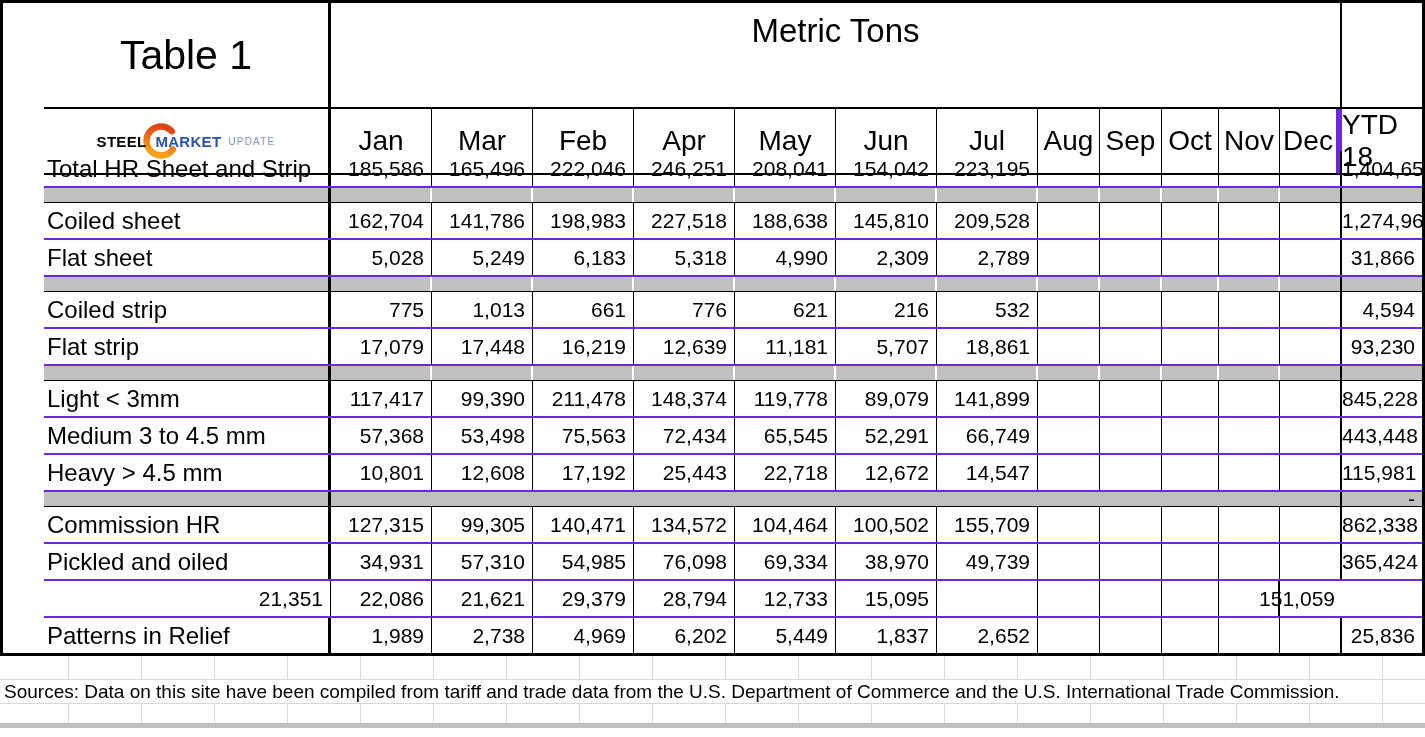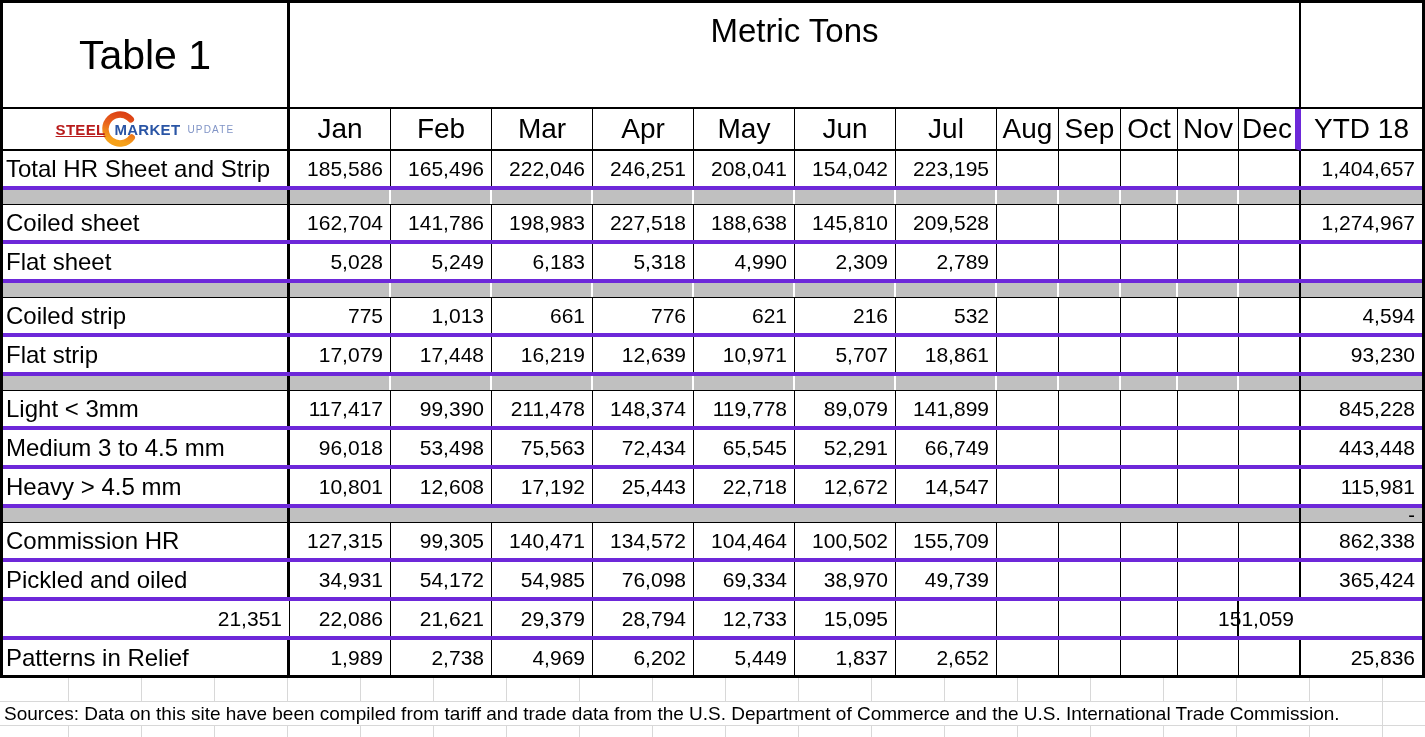--- a/index.html
+++ b/index.html
@@ -1,38 +1,38 @@
 <!DOCTYPE html>
 <html><head>
 <meta charset="utf-8">
 <style>
   html,body{margin:0;padding:0;background:#fff;}
   .sheet{width:1425px;height:737px;background:#fff;color:#000;
          font-family:"Liberation Sans",sans-serif;overflow:hidden;position:relative;}
-  .tbl{box-sizing:border-box;border:3px solid #000;width:1425px;}
+  .tbl{box-sizing:border-box;border:3px solid #000;width:1425px;padding-left:41px;}
   .grid14{display:grid;grid-template-columns:287px repeat(7,101px) 62px 62px 57px 61px 62px 1fr;}
   .cell{box-sizing:border-box;}
 
   
   .title-grid{display:grid;grid-template-columns:287px 1011px 1fr;height:106px;}
   .title-grid .cell{border-bottom:2px solid #000;}
   .table-label{border-right:3px solid #000;display:flex;align-items:center;justify-content:center;
                font-size:41px;}
   .title-cell{border-right:2px solid #000;text-align:center;font-size:33px;line-height:46px;padding-top:5px;}
 
   
   .header-row{height:42px;}
   .header-row .cell{border-bottom:2px solid #000;display:flex;align-items:center;justify-content:center;}
   .logo-cell{border-right:3px solid #000;position:relative;}
   .month{font-size:28px;border-right:1px solid #000;}
   .month.dec{border-right:6px solid #6d28d9;}
   .ytd-head{font-size:28px;}
 
   
-  .row.data{height:35px;border-bottom:4px solid #6d28d9;}
+  .row.data{height:35px;border-bottom:2px solid #6d28d9;}
   .row .label{border-right:3px solid #000;font-size:24px;padding-left:3px;display:flex;
               align-items:center;white-space:nowrap;overflow:hidden;}
   .row .num{border-right:1px solid #000;font-size:21px;display:flex;align-items:center;
             justify-content:flex-end;padding-right:7px;white-space:nowrap;}
   .row .num.dec{border-right:2px solid #000;}
   .row .num.ytd{border-right:none;}
   #rows .row:last-child{border-bottom:none;}
 
   
   .row.sep{height:14px;border-bottom:1px solid #000;}
@@ -53,21 +53,21 @@
   .row-src{height:24px;display:flex;align-items:center;}
   .src-text{position:relative;z-index:1;background:#fff;padding:0 6px 0 4px;font-size:19px;
             line-height:23px;white-space:nowrap;}
   .row-c{height:19px;border-bottom:none;}
   .bottom-strip{height:5px;background:#bfbfbf;}
 
   
   .logo{position:relative;display:flex;align-items:center;height:40px;}
   .swoosh{position:absolute;left:44px;top:0px;z-index:0;}
   .lw{position:relative;z-index:1;}
-  .lw1{font-weight:bold;color:#b91c1c;font-size:15px;letter-spacing:.3px;text-decoration:underline;}
+  .lw1{font-weight:bold;color:#000000;font-size:15px;letter-spacing:.3px;}
   .lw2{font-weight:bold;color:#2a55a5;font-size:15px;margin-left:9px;letter-spacing:.3px;}
   .lw3{color:#8094c6;font-size:10px;margin-left:7px;letter-spacing:1.2px;}
 </style>
 </head>
 <body>
 
 <div class="sheet">
   <div class="tbl">
 
     <div class="title-grid">
@@ -90,22 +90,22 @@
               </linearGradient>
             </defs>
             <circle cx="20" cy="20" r="14.5" fill="none" stroke="url(#swg)" stroke-width="6.5" stroke-linecap="round" stroke-dasharray="71 21" transform="rotate(36 20 20)"></circle>
           </svg>
           <span class="lw lw1">STEEL</span>
           <span class="lw lw2">MARKET</span>
           <span class="lw lw3">UPDATE</span>
         </div>
       </div>
       <div class="cell month">Jan</div>
+        <div class="cell month">Mar</div>
         <div class="cell month">Feb</div>
-        <div class="cell month">Mar</div>
         <div class="cell month">Apr</div>
         <div class="cell month">May</div>
         <div class="cell month">Jun</div>
         <div class="cell month">Jul</div>
         <div class="cell month">Aug</div>
         <div class="cell month">Sep</div>
         <div class="cell month">Oct</div>
         <div class="cell month">Nov</div>
         <div class="cell month dec">Dec</div>
         <div class="cell ytd-head" id="ytd-head">YTD 18</div>
@@ -167,20 +167,21 @@
           <div class="cell num">6,183</div>
           <div class="cell num">5,318</div>
           <div class="cell num">4,990</div>
           <div class="cell num">2,309</div>
           <div class="cell num">2,789</div>
           <div class="cell num"></div>
           <div class="cell num"></div>
           <div class="cell num"></div>
           <div class="cell num"></div>
           <div class="cell num dec"></div>
+          <div class="cell num ytd">31,866</div>
         </div>
         <div class="grid14 row sep">
           <div class="cell label"></div>
           <div class="cell num"></div>
           <div class="cell num"></div>
           <div class="cell num"></div>
           <div class="cell num"></div>
           <div class="cell num"></div>
           <div class="cell num"></div>
           <div class="cell num"></div>
@@ -206,21 +207,21 @@
           <div class="cell num"></div>
           <div class="cell num dec"></div>
           <div class="cell num ytd">4,594</div>
         </div>
         <div class="grid14 row data">
           <div class="cell label">Flat strip</div>
           <div class="cell num">17,079</div>
           <div class="cell num">17,448</div>
           <div class="cell num">16,219</div>
           <div class="cell num">12,639</div>
-          <div class="cell num">10,971</div>
+          <div class="cell num">11,181</div>
           <div class="cell num">5,707</div>
           <div class="cell num">18,861</div>
           <div class="cell num"></div>
           <div class="cell num"></div>
           <div class="cell num"></div>
           <div class="cell num"></div>
           <div class="cell num dec"></div>
           <div class="cell num ytd">93,230</div>
         </div>
         <div class="grid14 row sep">
@@ -250,21 +251,21 @@
           <div class="cell num">141,899</div>
           <div class="cell num"></div>
           <div class="cell num"></div>
           <div class="cell num"></div>
           <div class="cell num"></div>
           <div class="cell num dec"></div>
           <div class="cell num ytd">845,228</div>
         </div>
         <div class="grid14 row data">
           <div class="cell label">Medium 3 to 4.5 mm</div>
-          <div class="cell num">96,018</div>
+          <div class="cell num">57,368</div>
           <div class="cell num">53,498</div>
           <div class="cell num">75,563</div>
           <div class="cell num">72,434</div>
           <div class="cell num">65,545</div>
           <div class="cell num">52,291</div>
           <div class="cell num">66,749</div>
           <div class="cell num"></div>
           <div class="cell num"></div>
           <div class="cell num"></div>
           <div class="cell num"></div>
@@ -315,21 +316,21 @@
           <div class="cell num"></div>
           <div class="cell num"></div>
           <div class="cell num"></div>
           <div class="cell num"></div>
           <div class="cell num dec"></div>
           <div class="cell num ytd">862,338</div>
         </div>
         <div class="grid14 row data">
           <div class="cell label">Pickled and oiled</div>
           <div class="cell num">34,931</div>
-          <div class="cell num">54,172</div>
+          <div class="cell num">57,310</div>
           <div class="cell num">54,985</div>
           <div class="cell num">76,098</div>
           <div class="cell num">69,334</div>
           <div class="cell num">38,970</div>
           <div class="cell num">49,739</div>
           <div class="cell num"></div>
           <div class="cell num"></div>
           <div class="cell num"></div>
           <div class="cell num"></div>
           <div class="cell num dec"></div>

